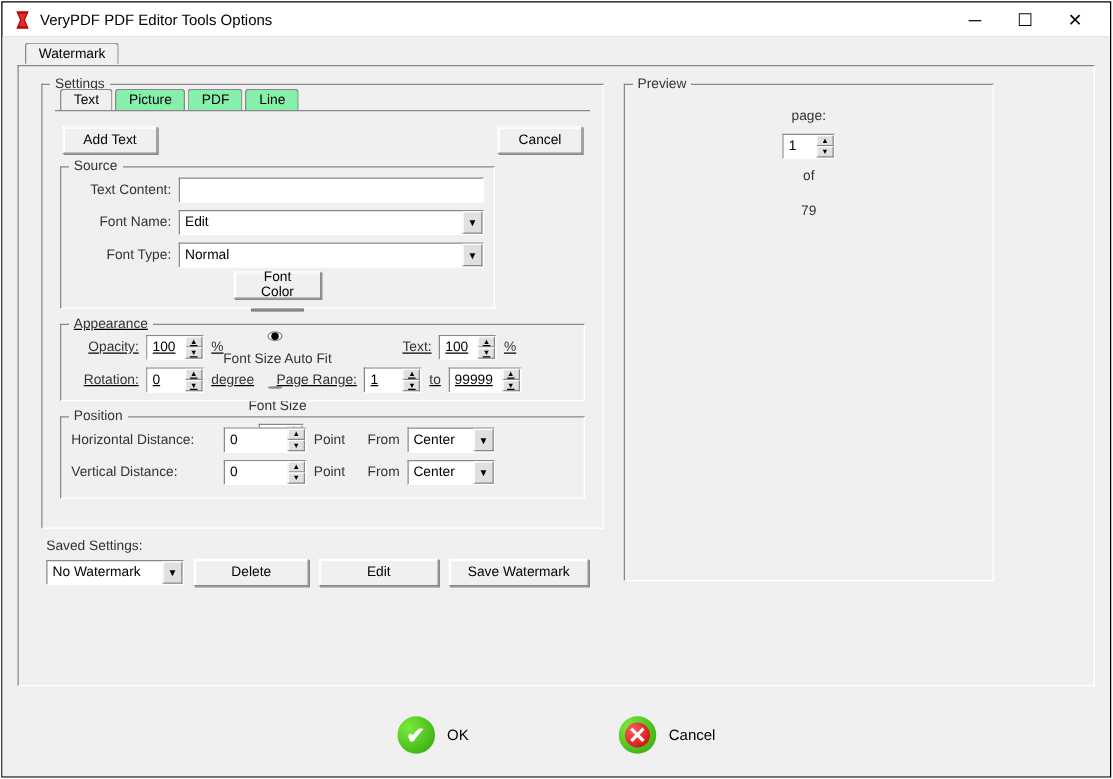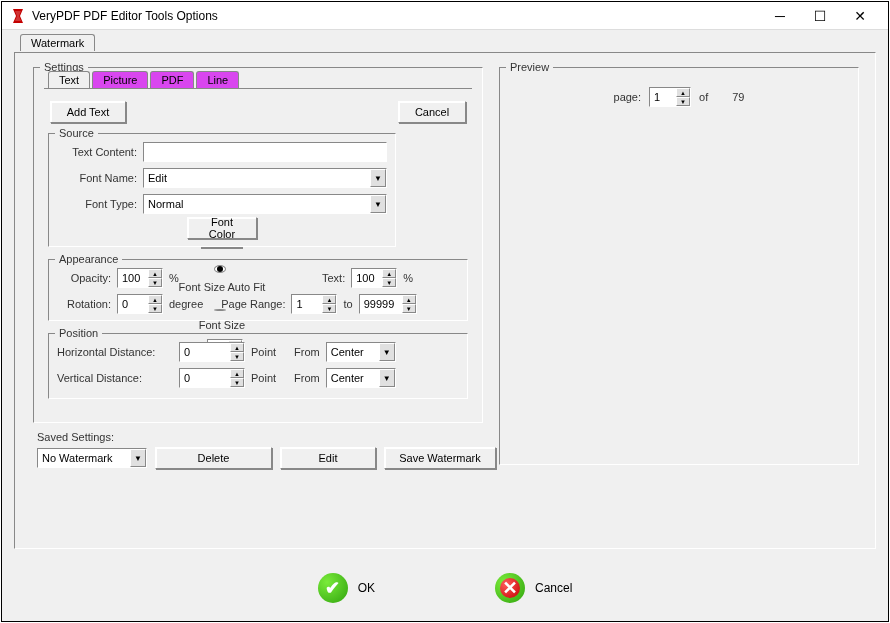--- a/index.html
+++ b/index.html
@@ -9,46 +9,46 @@
 .app-icon { width: 16px; height: 16px; margin-right: 6px; }
 .app-icon svg { width: 16px; height: 16px; }
 .title-text { flex: 1; font-size: 12px; }
 .win-btn { width: 40px; height: 24px; display: flex; align-items: center; justify-content: center; cursor: pointer; font-size: 14px; font-family: Arial; }
 .content { position: relative; height: 591px; background: #f0f0f0; }
 .main-tab { position: absolute; left: 18px; top: 4px; background: #f0f0f0; border: 1px solid #888; border-bottom: none; padding: 2px 10px; font-size: 11px; border-radius: 3px 3px 0 0; z-index: 2; }
 .main-panel { position: absolute; left: 12px; top: 22px; right: 12px; bottom: 72px; border: 1px solid #fff; border-top-color: #888; border-left-color: #888; background: #f0f0f0; }
 fieldset { border: 1px solid #888; border-right-color: #fff; border-bottom-color: #fff; position: absolute; font-size: 11px; }
 legend { padding: 0 4px; color: #333; font-size: 11px; margin-left: 6px; }
 .settings-fs { left: 18px; top: 8px; width: 450px; height: 362px; }
-.preview-fs { left: 484px; top: 8px; width: 360px; height: 404px; }
+.preview-fs { left: 484px; top: 8px; width: 296px; height: 404px; }
 .subtabs { position: absolute; left: 14px; top: -2px; display: flex; gap: 2px; }
-.subtab { border: 1px solid #888; border-bottom: none; padding: 2px 10px; font-size: 11px; border-radius: 3px 3px 0 0; background: #d946ef; cursor: pointer; }
+.subtab { border: 1px solid #888; border-bottom: none; padding: 2px 10px; font-size: 11px; border-radius: 3px 3px 0 0; background: #86efac; cursor: pointer; }
 .subtab.active { background: #f0f0f0; position: relative; z-index: 3; }
 .subtab-panel { position: absolute; left: 10px; top: 15px; right: 10px; bottom: 10px; border-top: 1px solid #888; padding-top: 10px; }
 .btn { background: #f0f0f0; border: 1px solid #fff; border-top-color: #ddd; border-left-color: #ddd; box-shadow: inset 1px 1px 0 #fff, 1px 1px 0 #888; padding: 3px 12px; font-size: 11px; cursor: pointer; min-height: 22px; display: inline-flex; align-items: center; justify-content: center; }
 .btn-raised { border: 1px solid #888; border-top-color: #fff; border-left-color: #fff; }
 .source-fs { left: 4px; top: 38px; width: 348px; height: 120px; }
-.appearance-fs { left: 4px; top: 164px; width: 420px; height: 68px; }
+.appearance-fs { left: 4px; top: 164px; width: 420px; height: 68px; text-decoration: underline; }
 .position-fs { left: 4px; top: 238px; width: 420px; height: 72px; }
 .lbltxt { color: #333; font-size: 11px; }
 .row { display: flex; align-items: center; height: 26px; }
 .textinput { border: 1px solid #888; border-right-color: #fff; border-bottom-color: #fff; background: #fff; height: 20px; padding: 0 4px; font-size: 11px; }
 .combo { display: flex; align-items: center; background: #fff; border: 1px solid #888; border-right-color: #fff; border-bottom-color: #fff; height: 20px; }
 .combo-text { flex: 1; padding: 0 4px; font-size: 11px; }
 .combo-btn { width: 16px; height: 18px; background: #e0e0e0; border: 1px solid #888; border-top-color: #fff; border-left-color: #fff; display: flex; align-items: center; justify-content: center; font-size: 8px; cursor: pointer; }
 .spin { display: flex; border: 1px solid #888; border-right-color: #fff; border-bottom-color: #fff; background: #fff; height: 20px; }
 .spin input { border: none; width: 36px; padding: 0 4px; font-size: 11px; outline: none; }
 .spin-btns { display: flex; flex-direction: column; width: 14px; }
 .spin-up, .spin-down { flex: 1; background: #e0e0e0; border: 1px solid #888; border-top-color: #fff; border-left-color: #fff; font-size: 6px; display: flex; align-items: center; justify-content: center; cursor: pointer; line-height: 1; }
 .color-swatch { width: 42px; height: 20px; background: #000; border: 1px solid #888; }
 .radio { width: 12px; height: 12px; border: 1px solid #888; border-radius: 50%; background: #fff; display: inline-flex; align-items: center; justify-content: center; margin-right: 4px; cursor: pointer; }
 .radio.checked::after { content: ""; width: 6px; height: 6px; background: #000; border-radius: 50%; }
 .saved-lbl { position: absolute; left: 22px; top: 378px; font-size: 11px; }
 .saved-row { position: absolute; left: 22px; top: 394px; display: flex; gap: 8px; align-items: center; }
-.preview-row { display: flex; align-items: center; justify-content: center; gap: 8px; margin-top: 14px; font-size: 11px; }
+.preview-row { display: flex; align-items: center; justify-content: center; gap: 8px; margin-top: 14px; font-size: 11px; flex-direction: column; }
 .okcancel { position: absolute; left: 0; right: 0; bottom: 18px; display: flex; justify-content: center; gap: 120px; align-items: center; }
 .okc-btn { display: flex; align-items: center; gap: 10px; cursor: pointer; font-size: 12px; }
 .icon-circle { width: 30px; height: 30px; border-radius: 50%; display: flex; align-items: center; justify-content: center; }
 .icon-green { background: radial-gradient(circle at 30% 30%, #7aeb3a, #2fa30d); }
 .icon-redx { background: radial-gradient(circle at 30% 30%, #7aeb3a, #2fa30d); }
 .check-mark { color: #fff; font-size: 18px; font-weight: bold; }
 .x-mark { color: #fff; font-size: 18px; font-weight: bold; }
 .x-badge { width: 20px; height: 20px; border-radius: 50%; background: radial-gradient(circle at 30% 30%, #ff5c5c, #c40000); display: flex; align-items: center; justify-content: center; }
 </style>
 </head>
@@ -221,21 +221,21 @@
           </fieldset>
         </div>
       </fieldset>
 
       <span class="saved-lbl lbltxt">Saved Settings:</span>
       <div class="saved-row">
         <div class="combo" style="width:110px;">
           <span class="combo-text">No Watermark</span>
           <span class="combo-btn">▼</span>
         </div>
-        <button class="btn btn-raised" style="width:117px;">Delete</button>
+        <button class="btn btn-raised" style="width:92px;">Delete</button>
         <button class="btn btn-raised" style="width:96px;">Edit</button>
         <button class="btn btn-raised" style="width:112px;">Save Watermark</button>
       </div>
 
       <fieldset class="preview-fs">
         <legend>Preview</legend>
         <div class="preview-row">
           <span class="lbltxt">page:</span>
           <div class="spin">
             <input style="width: 26px;" value="1">

